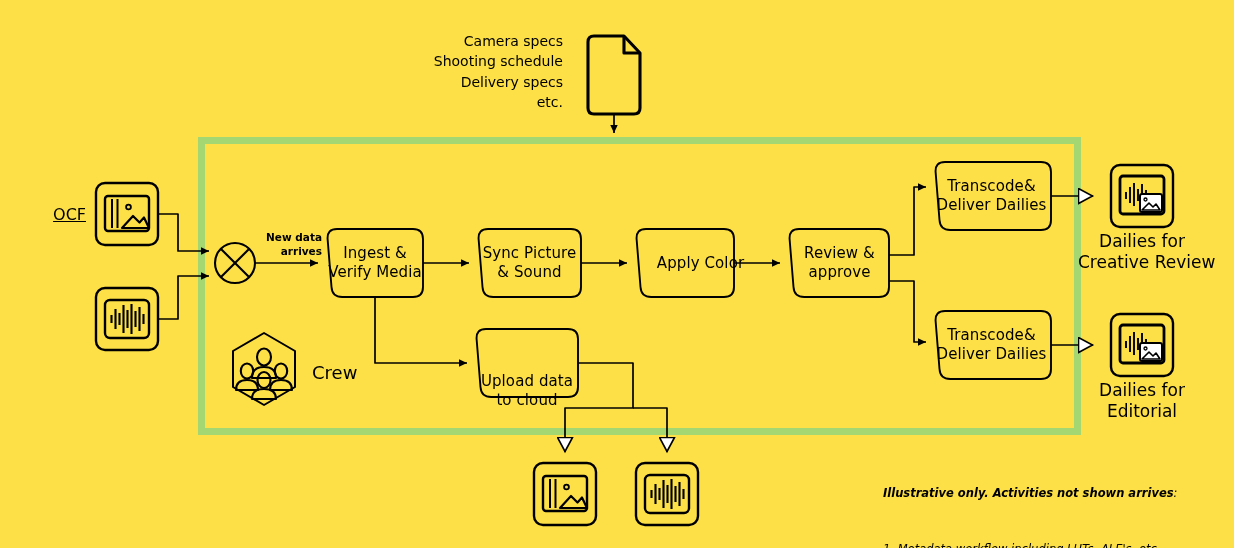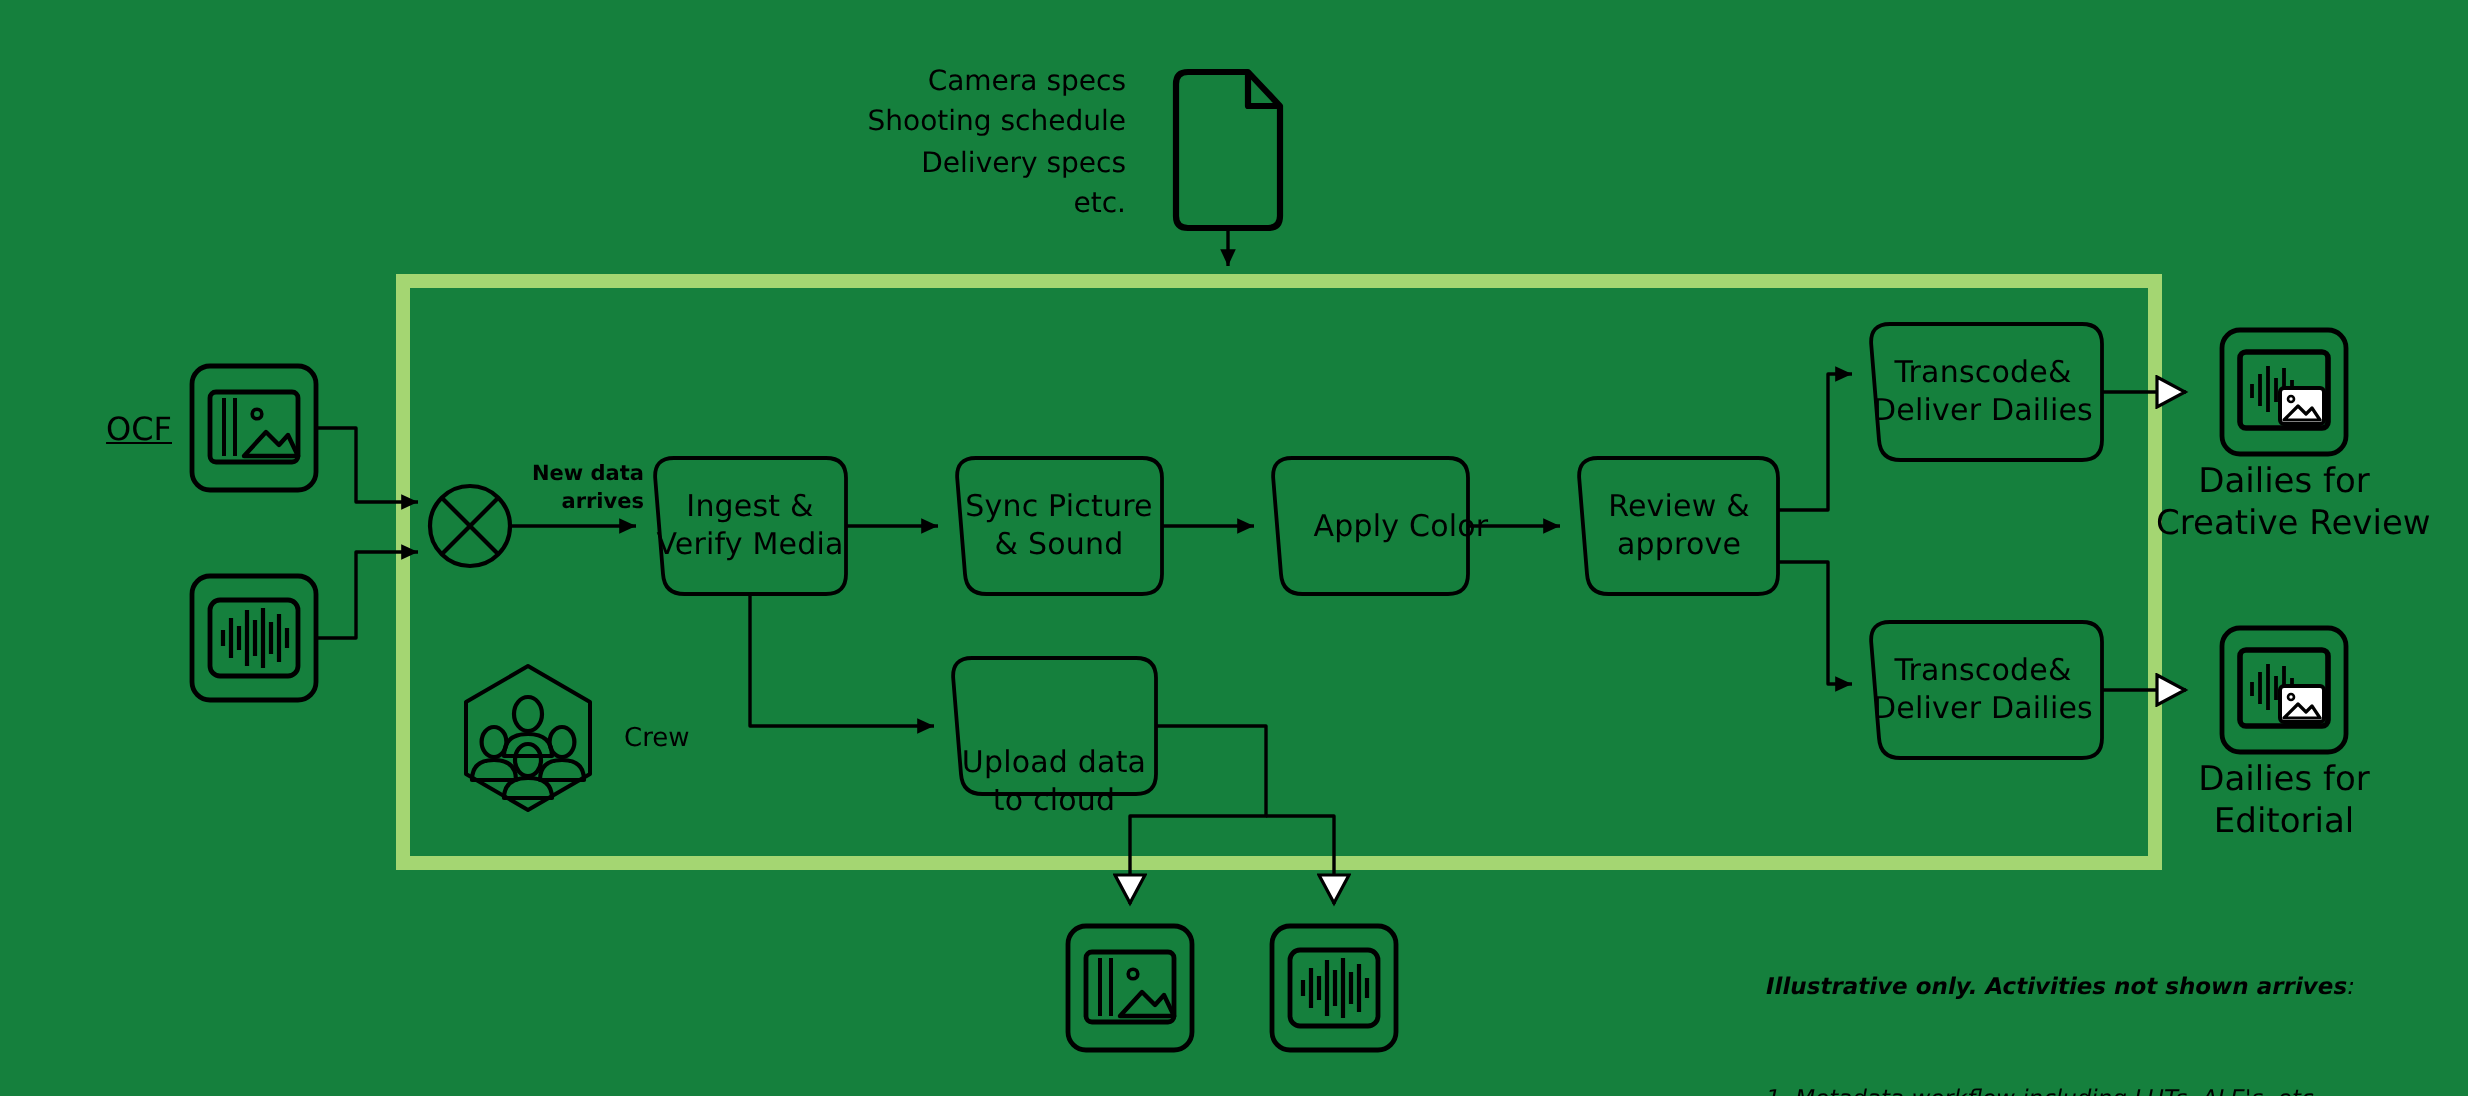--- a/index.html
+++ b/index.html
@@ -7,21 +7,21 @@
     padding: 0;
     background: #ffffff;
   }
   body {
     font-family: "DejaVu Sans", "Liberation Sans", sans-serif;
   }
   #canvas {
     position: relative;
     width: 1234px;
     height: 548px;
-    background: #15803d;
+    background: #fde047;
     overflow: hidden;
   }
   svg.layer {
     position: absolute;
     left: 0;
     top: 0;
     width: 1234px;
     height: 548px;
   }
   .lbl {
@@ -49,21 +49,21 @@
     text-align: right;
     line-height: 1.45;
   }
   .tiny-bold {
     font-size: 10.5px;
     font-weight: bold;
     text-align: right;
     line-height: 1.3;
   }
   .crew-label {
-    font-size: 13px;
+    font-size: 18px;
   }
   .foot {
     position: absolute;
     font-size: 11.5px;
     font-style: italic;
     line-height: 1.62;
     color: #000;
     white-space: pre;
   }
   .foot .hd { font-weight: bold; }

